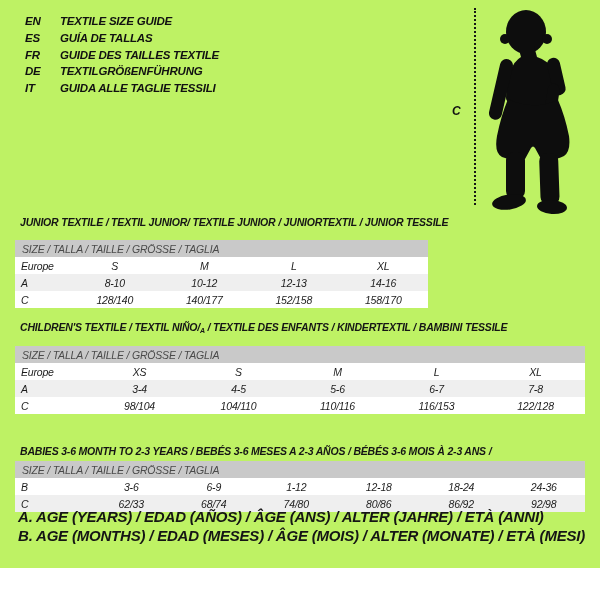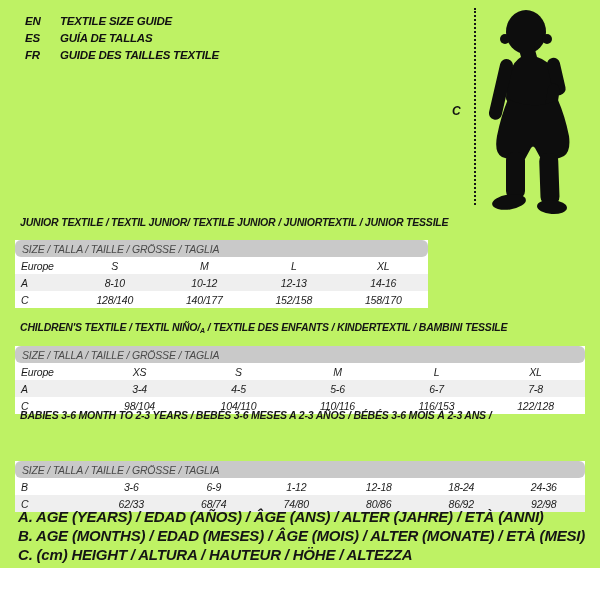--- a/index.html
+++ b/index.html
@@ -14,28 +14,28 @@
   .lcode{width:35px;}
   
   .fig{position:absolute;left:448px;top:0;width:152px;height:216px;}
   .dash-line{position:absolute;left:26px;top:8px;height:197px;width:0;border-left:2px dotted #161616;}
   .c-label{position:absolute;left:4px;top:104px;font-weight:bold;font-size:12px;color:#111;}
   .fig svg{position:absolute;left:33px;top:2px;}
   
   .sec-title{position:absolute;left:20px;font-weight:bold;font-size:10.5px;color:#151515;white-space:nowrap;}
   #junior-title{top:216px;}
   #children-title{top:321px;}
-  #babies-title{top:408px;line-height:15.5px;}
+  #babies-title{top:444px;line-height:15.5px;}
   .subA{font-size:7px;vertical-align:-2px;}
   
   .tbl{position:absolute;left:15px;background:#fff;}
   .t-junior{top:240px;width:413px;}
   .t-child{top:346px;width:570px;}
   .t-baby{top:461px;width:570px;}
-  .size-bar{height:17px;background:#c9c9c9;display:flex;align-items:center;font-size:10.5px;color:#4a4a4a;padding-left:7px;box-sizing:border-box;border-radius:6px;}
+  .size-bar{height:17px;background:#c9c9c9;display:flex;align-items:center;font-size:10.5px;color:#4a4a4a;padding-left:7px;box-sizing:border-box;}
   .trow{display:flex;align-items:center;height:17px;font-size:10.5px;color:#1c1c1c;}
   .trow.alt{background:#efefef;}
   .cl{padding-left:6px;box-sizing:border-box;}
   .t-junior .cl{width:55px;}
   .t-child .cl,.t-baby .cl{width:75px;}
   .cv{flex:1;text-align:center;}
   
   .notes{position:absolute;left:18px;top:508px;font-weight:bold;font-size:15px;line-height:18.8px;color:#151515;white-space:nowrap;}
 </style>
 </head>
@@ -48,20 +48,28 @@
       <span class="lcode">EN</span>
       <span>TEXTILE SIZE GUIDE</span>
     </div>
     <div class="lrow">
       <span class="lcode">ES</span>
       <span>GUÍA DE TALLAS</span>
     </div>
     <div class="lrow">
       <span class="lcode">FR</span>
       <span>GUIDE DES TAILLES TEXTILE</span>
+    </div>
+    <div class="lrow">
+      <span class="lcode">DE</span>
+      <span>TEXTILGRÖßENFÜHRUNG</span>
+    </div>
+    <div class="lrow">
+      <span class="lcode">IT</span>
+      <span>GUIDA ALLE TAGLIE TESSILI</span>
     </div>
   </div>
 
   <div class="fig">
     <div class="dash-line"></div>
     <span class="c-label">C</span>
     <svg width="120" height="213" viewBox="0 0 120 213">
       <g fill="#0d0d0d">
         <ellipse cx="45" cy="30" rx="20" ry="22"></ellipse>
         <circle cx="24" cy="37" r="5"></circle>
@@ -155,16 +163,15 @@
       <span class="cv">74/80</span>
       <span class="cv">80/86</span>
       <span class="cv">86/92</span>
       <span class="cv">92/98</span>
     </div>
   </div>
 
   <div class="notes">
     <div>A. AGE (YEARS) / EDAD (AÑOS) / ÂGE (ANS) / ALTER (JAHRE) / ETÀ (ANNI)</div>
     <div>B. AGE (MONTHS) / EDAD (MESES) / ÂGE (MOIS) / ALTER (MONATE) / ETÀ (MESI)</div>
-    <div>C. (cm) HEIGHT / ALTURA / HAUTEUR / HÖHE / ALTEZZA</div>
   </div>
 
 </div>
 
 </body></html>

